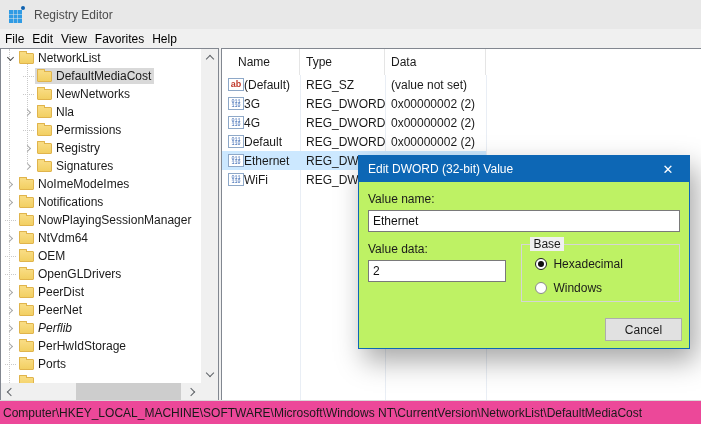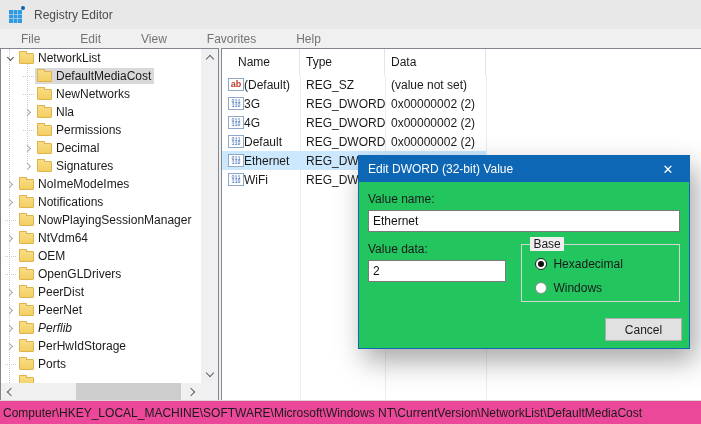--- a/index.html
+++ b/index.html
@@ -14,21 +14,21 @@
   .titlebar { height:29px; background:#e8e8e8; display:flex; align-items:center; padding-left:9px; }
   .reg-icon { width:17px; height:17px; position:relative; margin-right:8px; }
   .reg-icon .sq { position:absolute; left:0; top:4px; width:4px; height:4px; background:#2f9be4;
     box-shadow:4.5px 0 #2f9be4, 9px 0 #2f9be4, 0 4.5px #2f9be4, 4.5px 4.5px #2f9be4, 9px 4.5px #2f9be4,
                0 9px #2f9be4, 4.5px 9px #2f9be4, 9px 9px #2f9be4; }
   .reg-icon .dot { position:absolute; right:1px; top:0; width:4px; height:4px; border-radius:50%; background:#0f62b0; }
   .title-text { color:#4c4c4c; }
 
   
   .menubar { height:19px; display:flex; align-items:center; background:#f0f0f0; padding-left:1px; }
-  .menu-item { padding:2px 20px; color:#737373;text-align:right; }
+  .menu-item { padding:2px 4px; color:#000000;text-align:right; }
 
   
   .main { position:absolute; top:48px; left:0; right:0; bottom:24px; display:flex; background:#f0f0f0; }
 
   
   .tree-panel { width:219px; background:#fff; border:1px solid #828790; border-bottom:none; position:relative; overflow:hidden; }
   .tree-rows { position:absolute; left:0; top:0; right:17px; bottom:17px; overflow:hidden; }
   .vline1 { position:absolute; left:8px; top:0; bottom:0; border-left:1px dotted #c9c9c9; }
   .vline2 { position:absolute; left:26px; top:14px; height:100px; border-left:1px dotted #c9c9c9; }
   .tree-row { height:18px; display:flex; align-items:center; white-space:nowrap; position:relative; }
@@ -67,21 +67,21 @@
   .list-row { height:19px; display:flex; align-items:center; position:relative; }
   .list-row .hl { position:absolute; left:0; top:0; width:264px; height:19px; background:#cce8ff; }
   .lcell { display:flex; align-items:center; position:relative; }
   .lcell.c-name { padding-left:6px; }
   .vicon { width:16px; height:13px; background:#fff; border:1px solid #8ea8c8; flex:none;
     display:flex; flex-direction:column; align-items:center; justify-content:center; overflow:hidden; }
   .vicon.sz { color:#c0392b; font-weight:bold; font-size:9px; line-height:9px; }
   .vicon.dword { color:#2e5fae; font-family:"Liberation Mono", monospace; font-size:5px; line-height:4px; letter-spacing:0; }
 
   
-  .dialog { position:absolute; left:358px; top:155px; width:332px; height:194px; background:#22c55e;
+  .dialog { position:absolute; left:358px; top:155px; width:332px; height:194px; background:#bef264;
     border:1px solid #0d67b5; box-shadow:6px 12px 26px rgba(0,0,0,.35); z-index:10; }
   .dialog-title { height:26px; background:#0d67b5; color:#fff; display:flex; align-items:center; padding-left:9px; }
   .dialog-close { margin-left:auto; width:42px; height:26px; display:flex; align-items:center; justify-content:center; font-size:13px; color:#fff; }
   .dialog-body { padding:10px 9px 0 9px; position:relative; height:168px; }
   .dlabel { display:block; margin-bottom:4px; }
   .tinput { width:100%; height:22px; background:#fff; border:1px solid #7a7a7a; font:12px "Liberation Sans", sans-serif; padding:1px 4px; color:#111; }
   .row2 { display:flex; margin-top:10px; }
   .vd-col { width:145px; }
   .vd-col .tinput { width:138px; }
   .groupbox { position:relative; border:1px solid #d5d5d5; width:166px; height:58px; margin-left:15px; margin-top:2px; }
@@ -161,21 +161,21 @@
             <span class="folder"></span>
             <span class="tlabel">Permissions</span>
           </span>
         </div>
         <div class="tree-row" style="padding-left: 20px;">
           <span class="expander">
             <span class="chev collapsed"></span>
           </span>
           <span class="node">
             <span class="folder"></span>
-            <span class="tlabel">Decimal</span>
+            <span class="tlabel">Registry</span>
           </span>
         </div>
         <div class="tree-row" style="padding-left: 20px;">
           <span class="expander">
             <span class="chev collapsed"></span>
           </span>
           <span class="node">
             <span class="folder"></span>
             <span class="tlabel">Signatures</span>
           </span>

